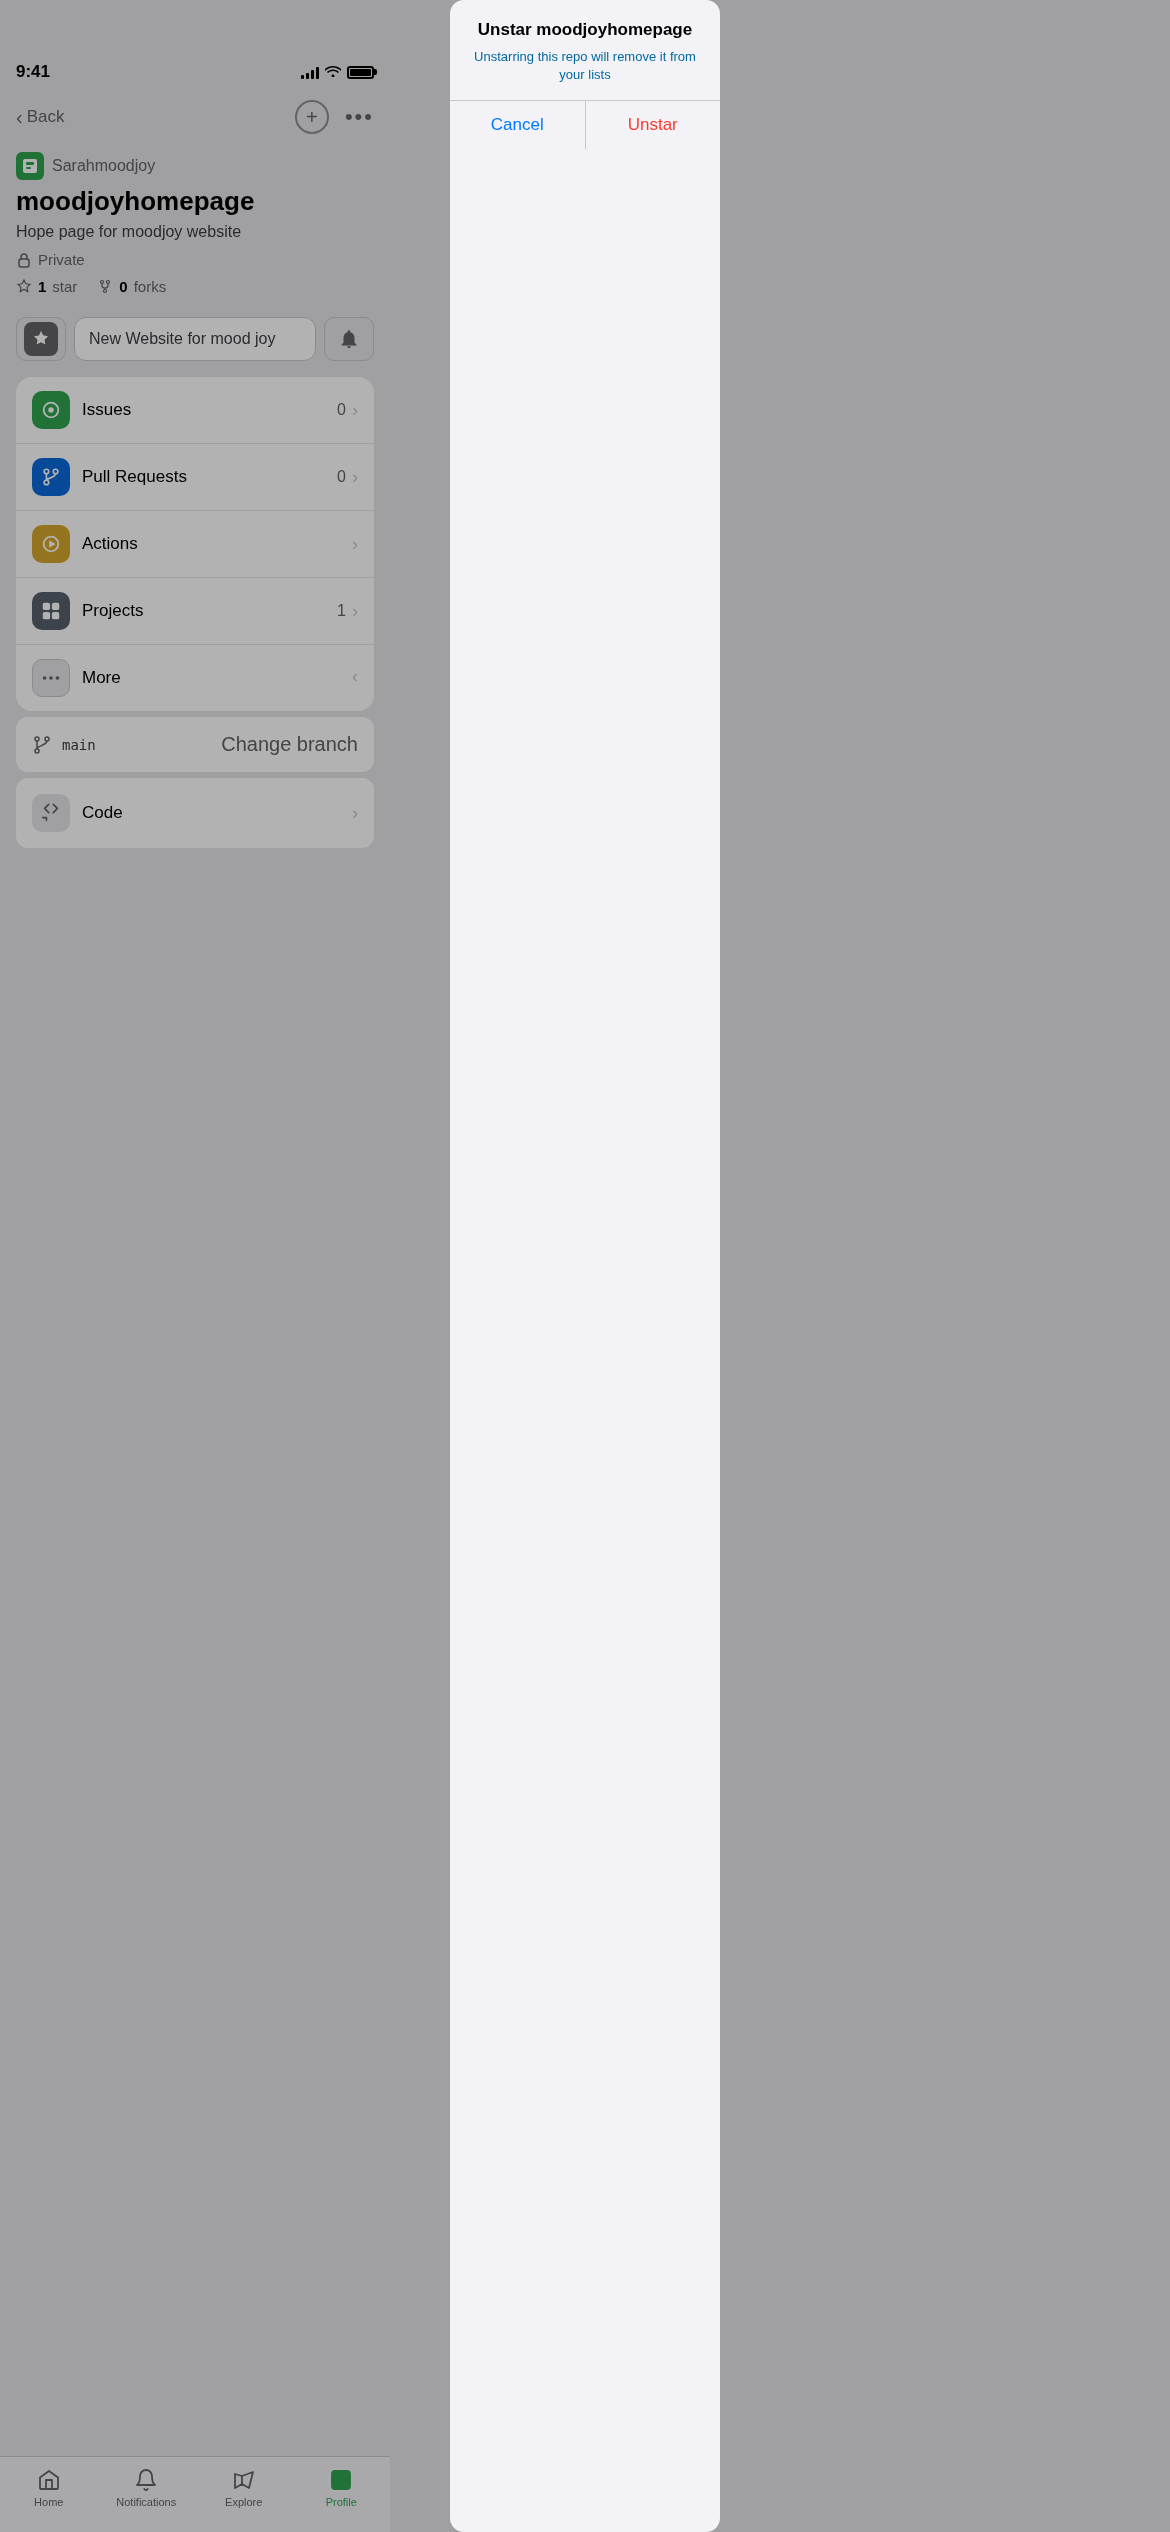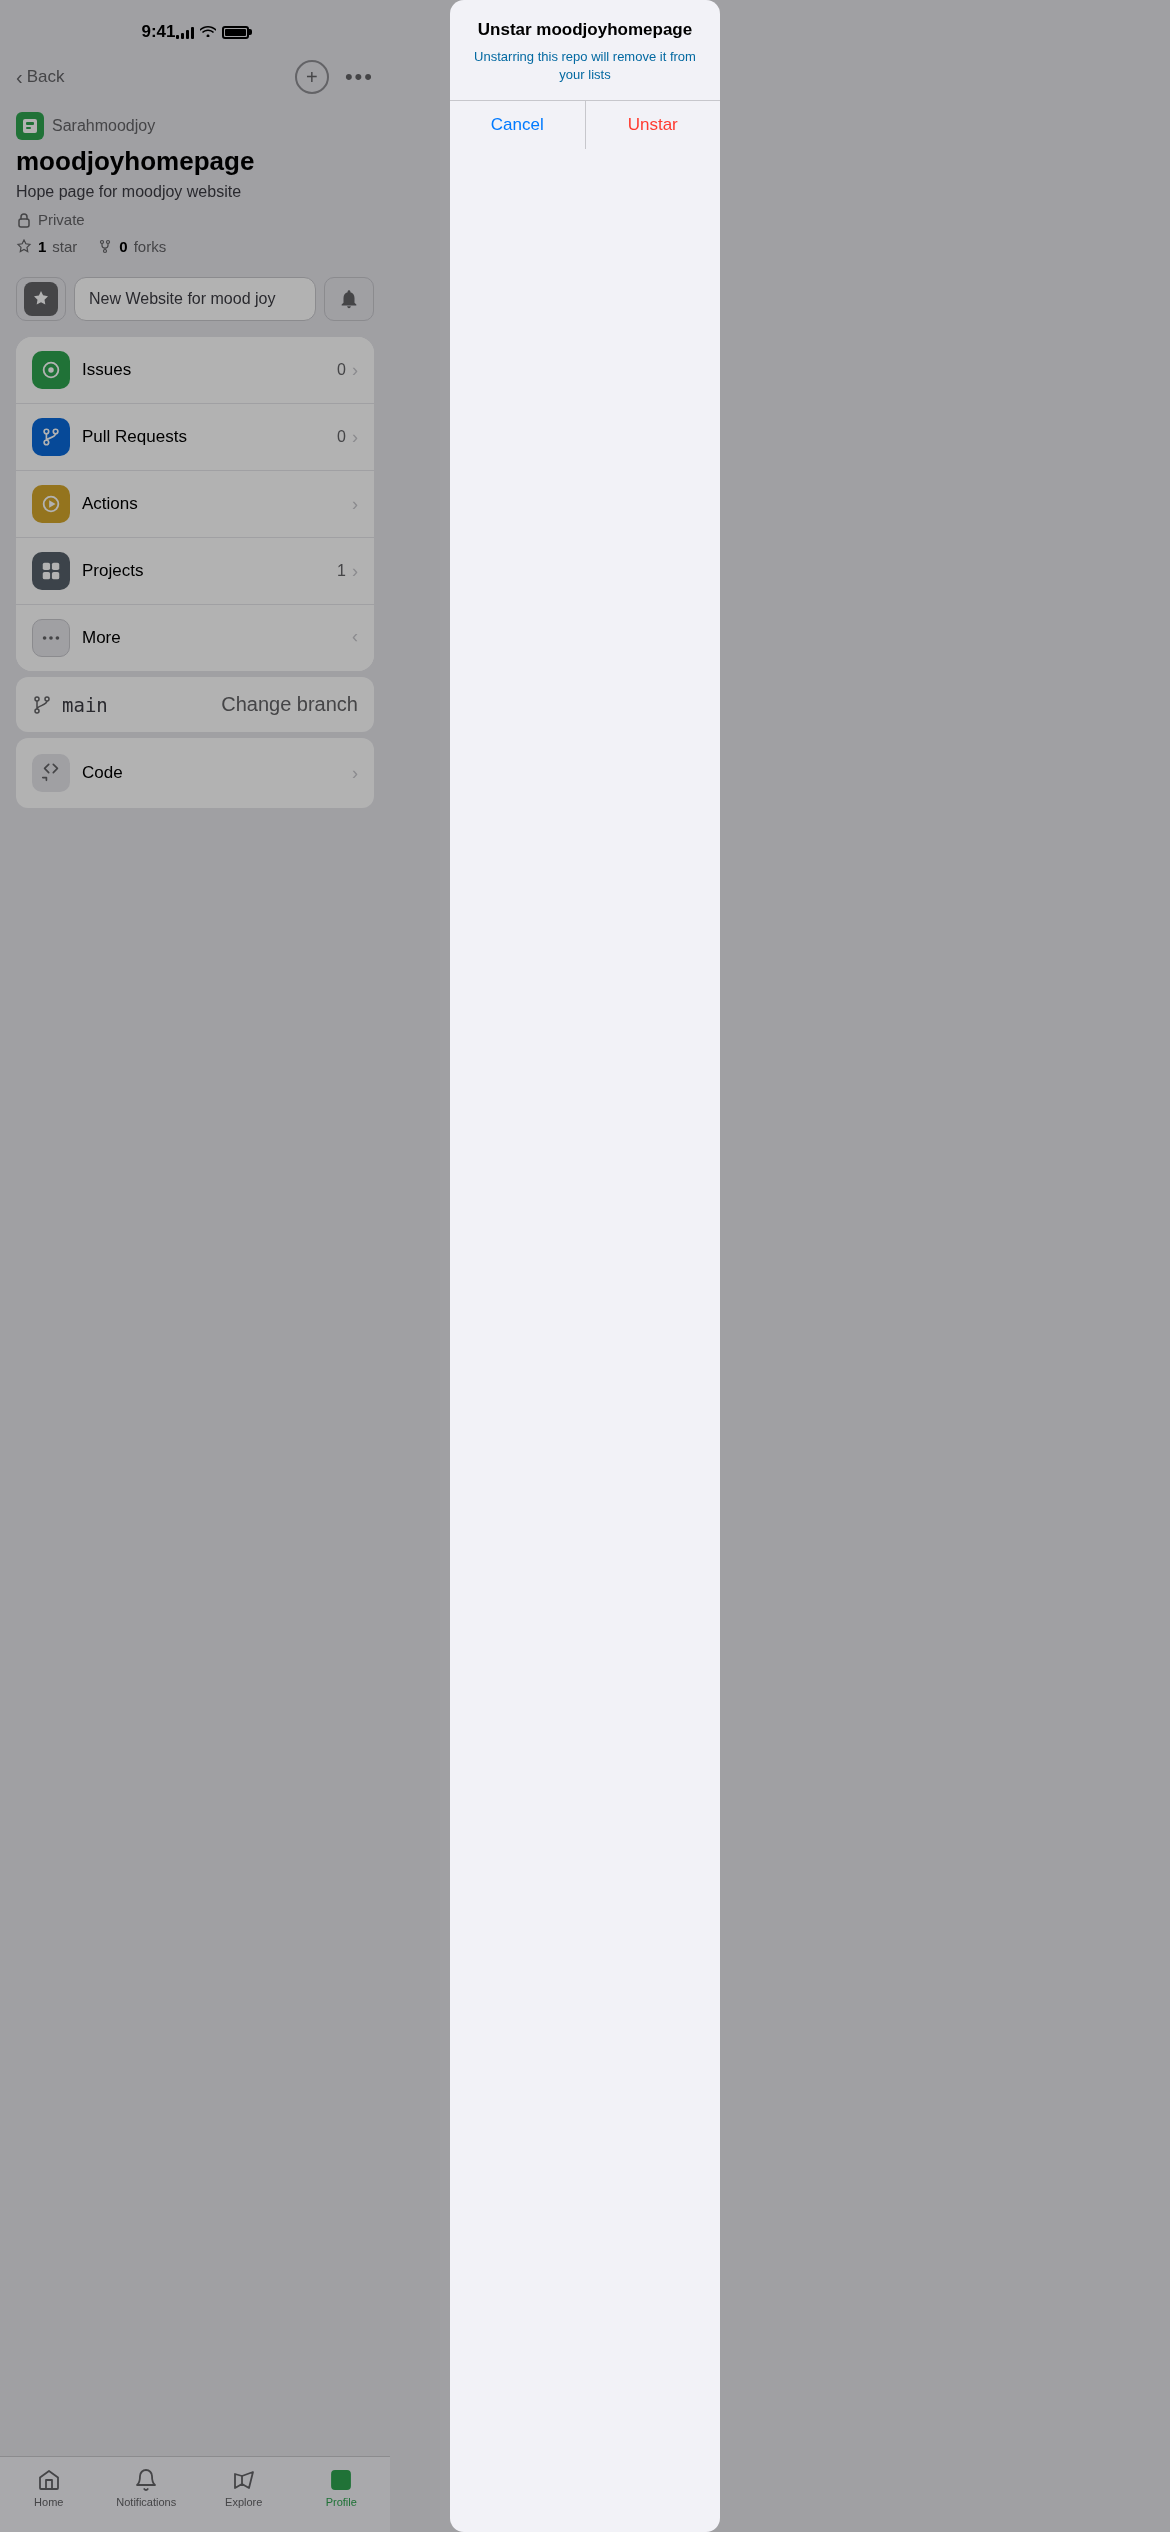--- a/index.html
+++ b/index.html
@@ -10,24 +10,25 @@
       min-height: 844px;
       background: #e5e5ea;
       font-family: -apple-system, BlinkMacSystemFont, 'SF Pro Display', 'SF Pro Text', sans-serif;
       position: relative;
       overflow: hidden;
     }
 
     
     .status-bar {
       display: flex;
-      justify-content: center;
-      align-items: center;
-      padding: 14px 24px 0;
+      justify-content: space-between;
+      align-items: center;
+      padding: 14px 16px 0;
       height: 50px;
+      margin-top: 40px;
     }
     .status-time {
       font-size: 17px;
       font-weight: 600;
       color: #000;
     }
     .status-icons {
       display: flex;
       align-items: center;
       gap: 6px;
@@ -321,21 +322,21 @@
       align-items: center;
       justify-content: space-between;
     }
     .branch-left {
       display: flex;
       align-items: center;
       gap: 10px;
     }
     .branch-name {
       font-family: 'SF Mono', 'Menlo', monospace;
-      font-size: 19px;
+      font-size: 14px;
       color: #3c3c43;
     }
     .branch-change {
       font-size: 20px;
       color: #636366;
       cursor: pointer;
     }
 
     
     .code-section {

